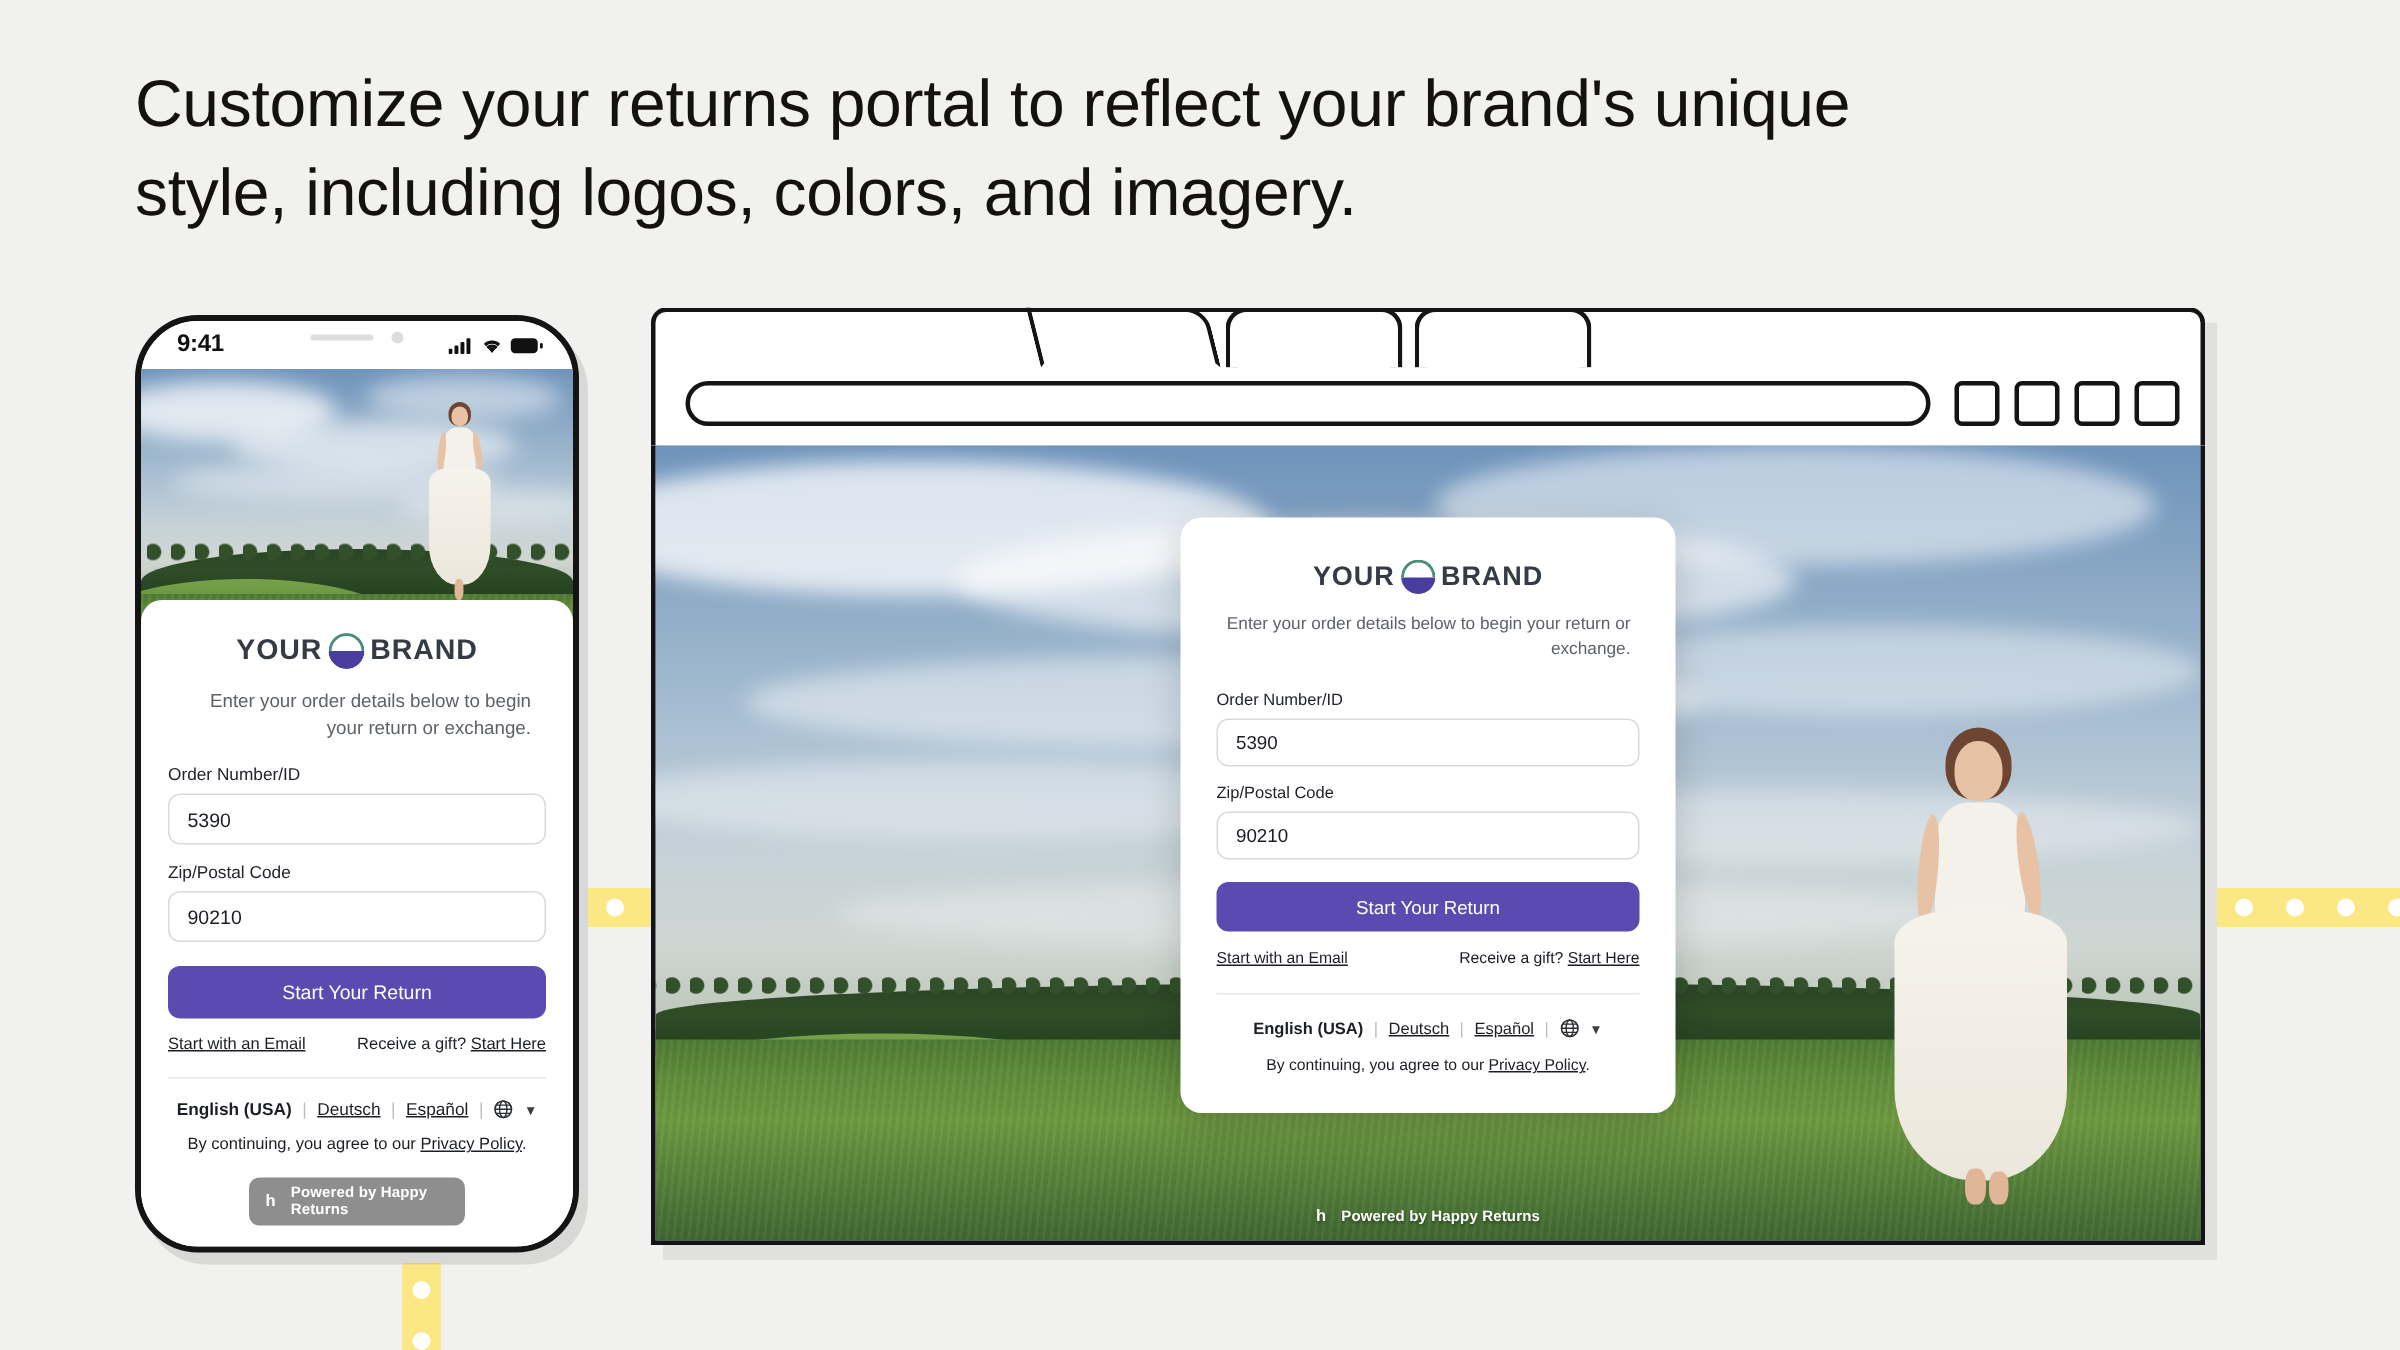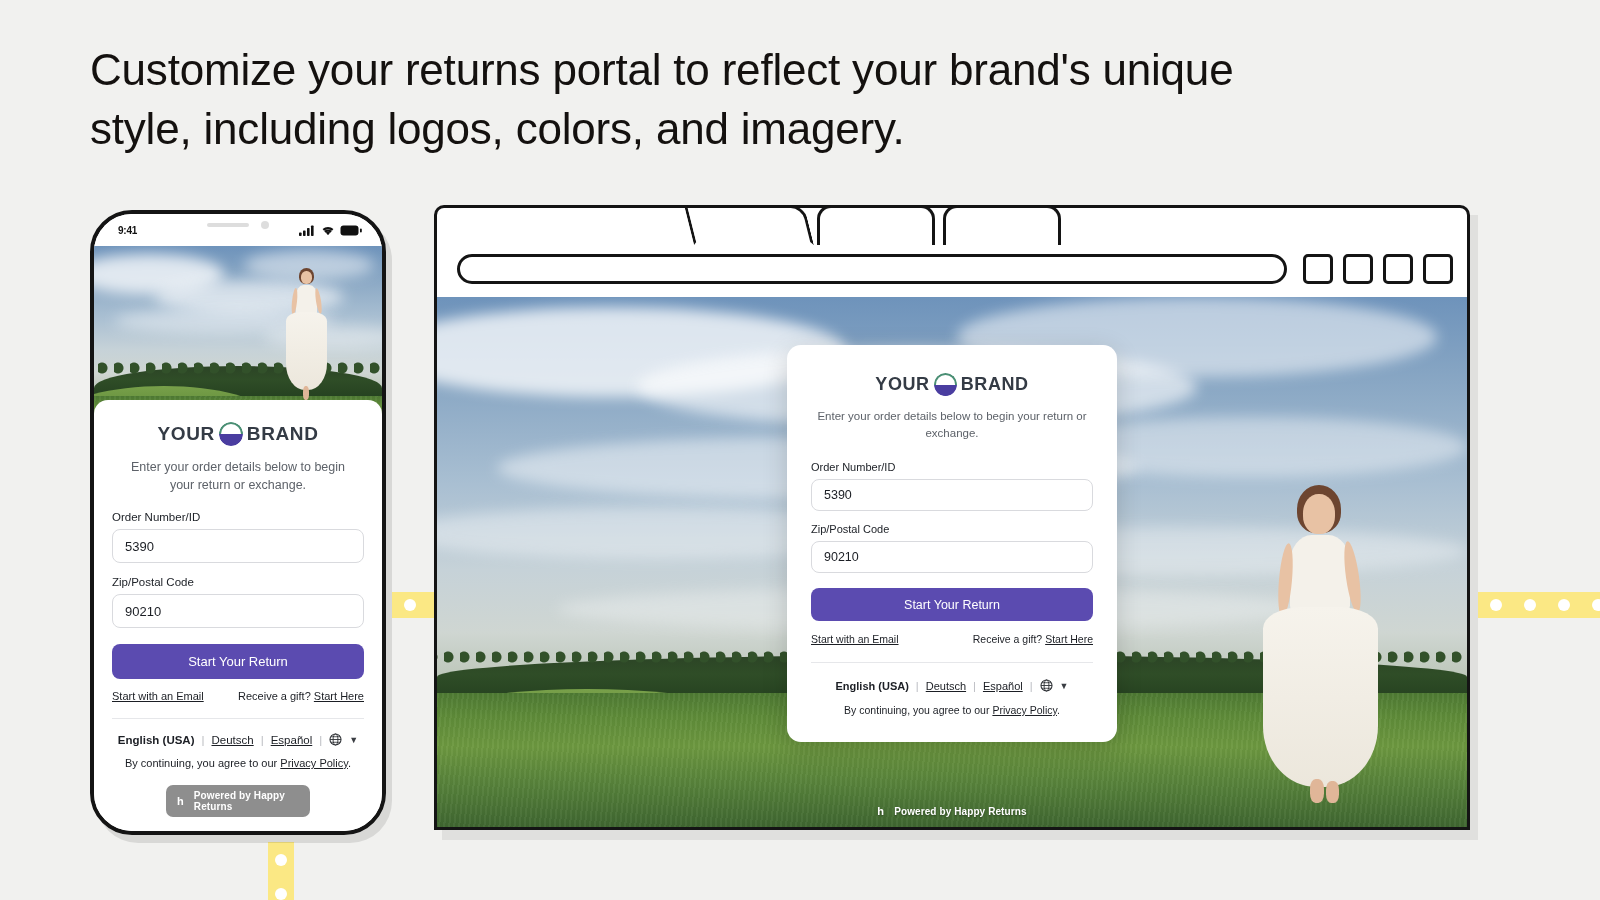--- a/index.html
+++ b/index.html
@@ -76,21 +76,21 @@
   .phone-statusbar {
     position: relative;
     height: 32px;
     display: flex;
     align-items: center;
     justify-content: space-between;
     padding: 0 20px 0 24px;
     background: #ffffff;
     z-index: 6;
   }
-  .phone-time { font-size: 10px; font-weight: 700; color: #111; letter-spacing: -0.2px; }
+  .phone-time { font-size: 16px; font-weight: 700; color: #111; letter-spacing: -0.2px; }
   .phone-notch {
     position: absolute;
     left: 50%; top: 0px;
     transform: translateX(-50%);
     width: 108px; height: 22px;
     background: #ffffff;
     border-radius: 0 0 16px 16px;
     display: flex; align-items: center; justify-content: center; gap: 12px;
     z-index: 7;
   }
@@ -173,21 +173,21 @@
     border-radius: 999px 999px 0 0;
     box-sizing: border-box;
     background: #ffffff;
   }
   .brand-mark .mark-bot {
     position:absolute; left:0; right:0; bottom:0; height:50%;
     background:#4a3da0;
     border-radius: 0 0 999px 999px;
   }
   .portal-sub {
-    text-align: center;
+    text-align: right;
     color: #5d6269;
     line-height: 1.45;
   }
   .field-label { color: #20242a; font-weight: 400; }
   .field-box {
     border: 1px solid #d9dade;
     border-radius: 8px;
     background: #ffffff;
     color: #1b1e24;
     display: flex;

